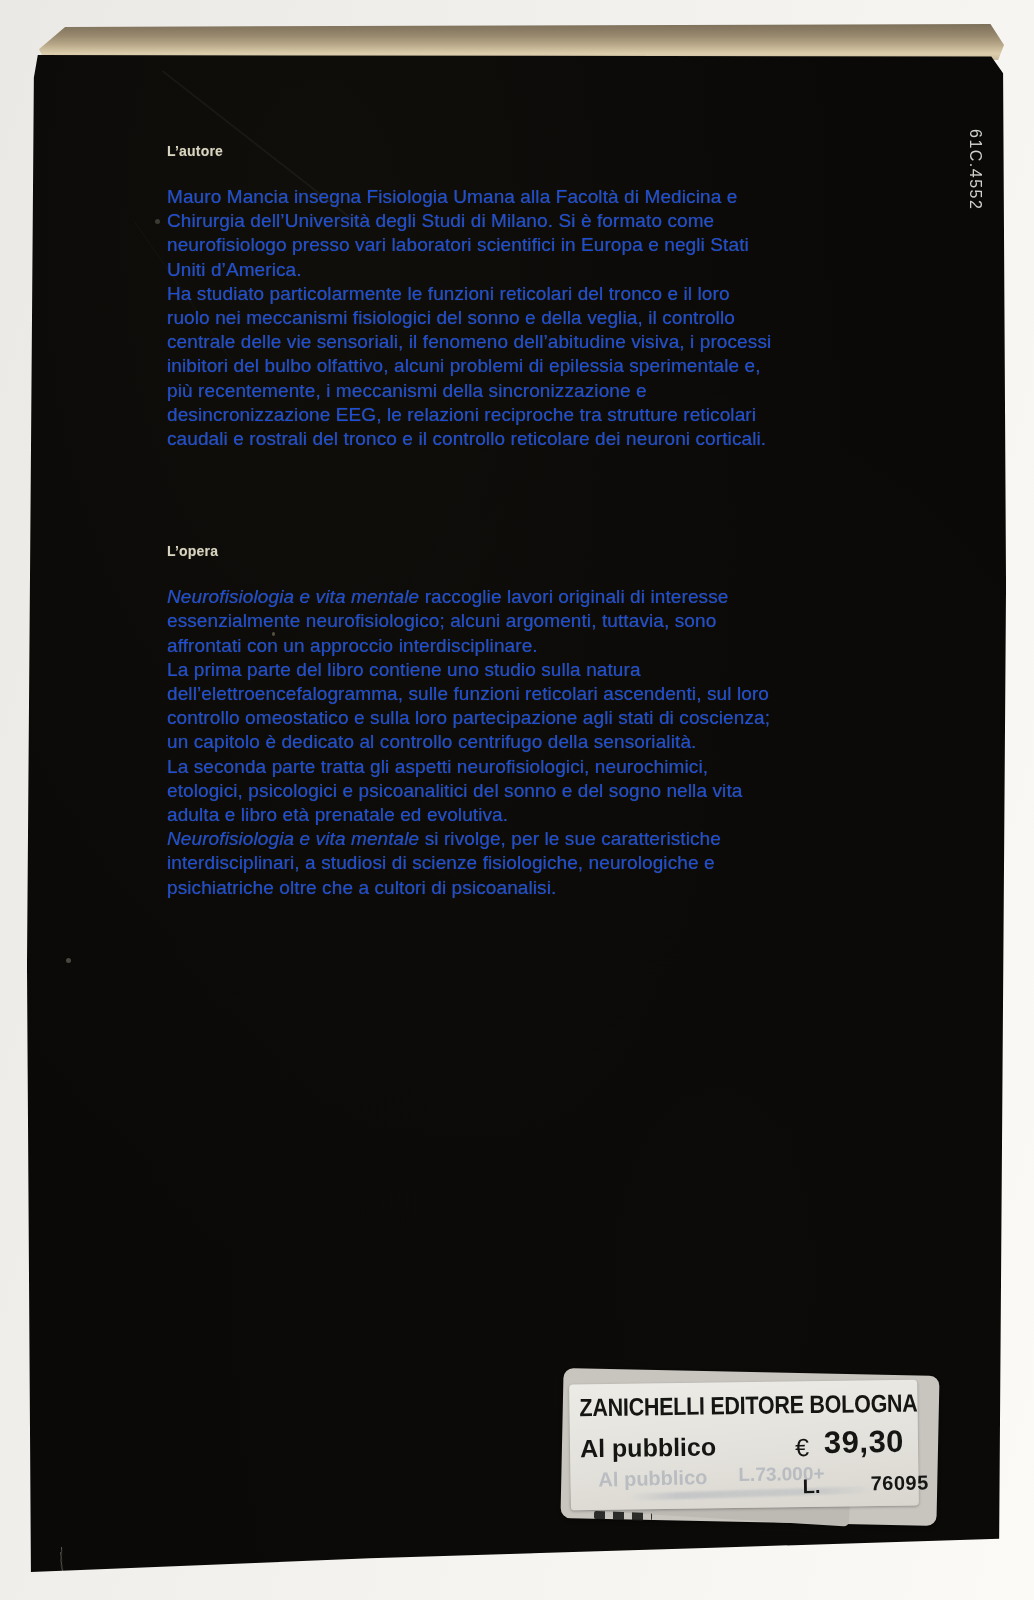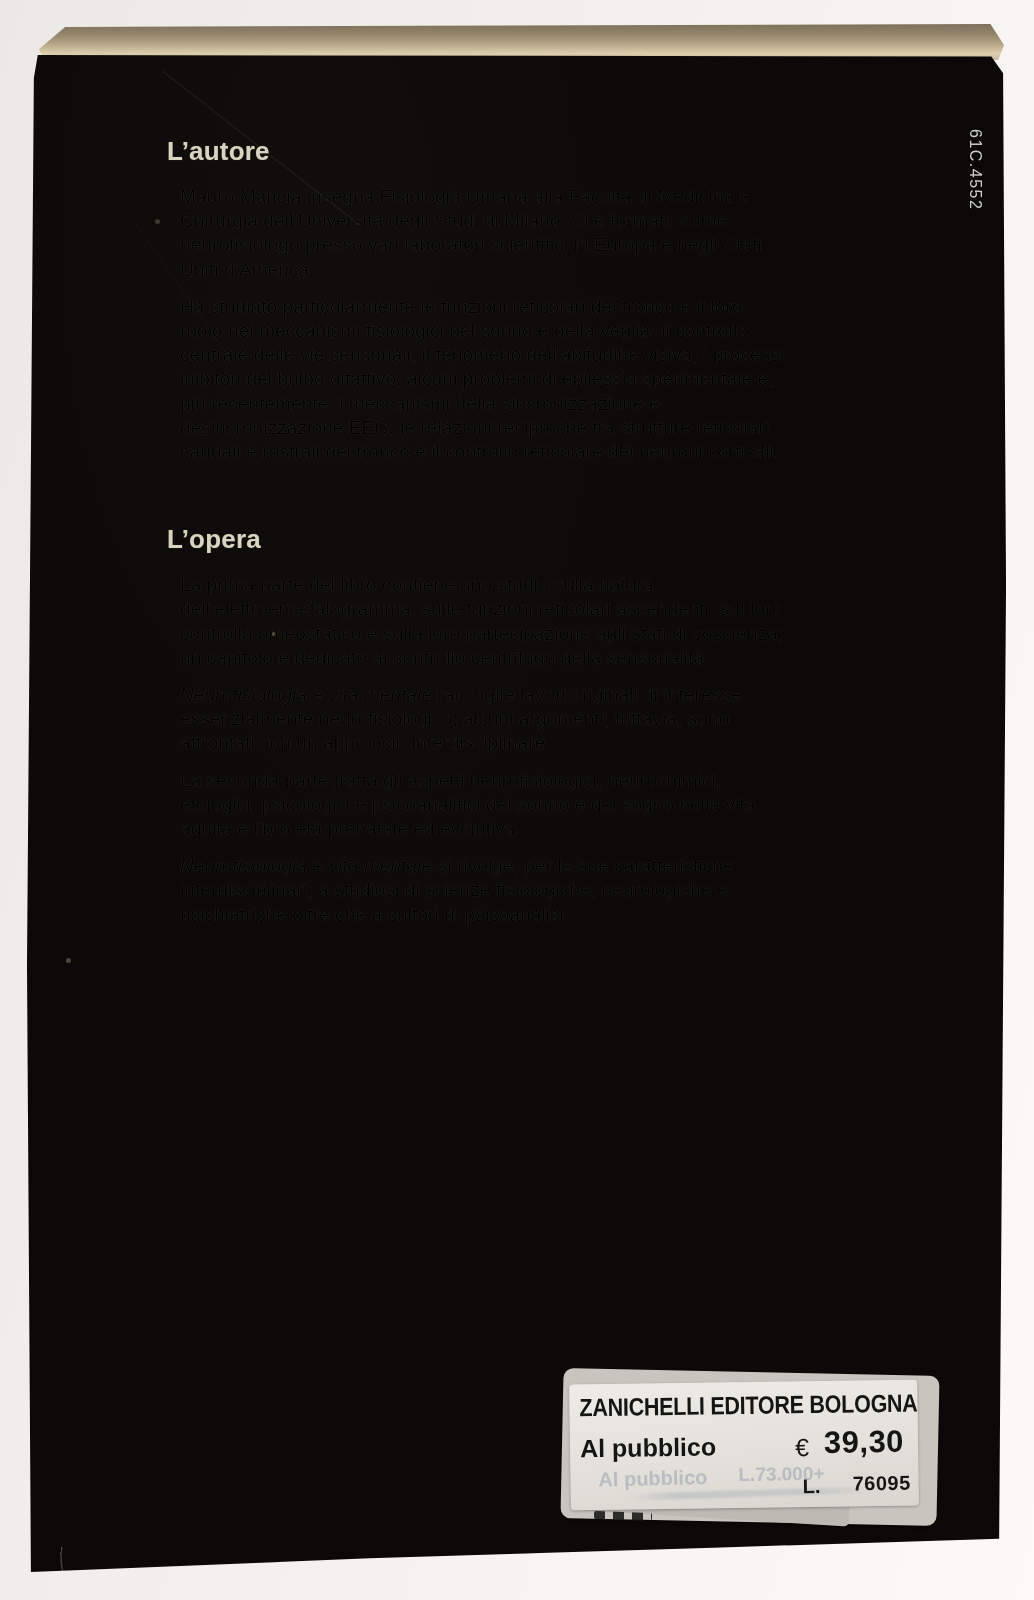--- a/index.html
+++ b/index.html
@@ -45,28 +45,28 @@
   
   .spine-code{
     position:absolute;left:984px;top:129px;
     transform:rotate(90deg);transform-origin:0 0;
     font-size:16px;letter-spacing:1.5px;color:#cfcfcc;white-space:nowrap;
   }
 
   
   .text-area{position:absolute;left:167px;top:140px;width:780px;}
   .text-area h2{
-    font-size:26px;line-height:22px;font-weight:bold;margin:0 0 23px 0;
+    font-size:14px;line-height:22px;font-weight:bold;margin:0 0 23px 0;
     color:#d8d4bf;letter-spacing:.2px;
     text-shadow:0 0 1px rgba(220,214,190,0.35);
   }
-  .text-area h2:not(:first-child){margin-top:64px;}
+  .text-area h2:not(:first-child){margin-top:89px;}
   .text-area p{
-    margin:13px;white-space:pre-line;
-    font-size:19px;line-height:24.2px;color:#000000;letter-spacing:.1px;
+    margin:0;white-space:pre-line;
+    font-size:19px;line-height:24.2px;color:#1d4ed8;letter-spacing:.1px;
     text-shadow:0 0 1px rgba(210,205,180,0.30);
   }
   .text-area em{font-style:italic;}
 
   
   .sticker-wrap{position:absolute;left:558px;top:1366px;width:388px;height:162px;text-decoration:underline;}
   .sticker-under{
     position:absolute;left:4px;top:6px;width:376px;height:150px;
     background:#c8c5bf;transform:rotate(1.2deg);border-radius:10px;
     box-shadow:0 2px 4px rgba(0,0,0,0.35);
@@ -89,21 +89,21 @@
   }
   .pub-line{
     position:absolute;left:10px;top:9px;
     font-weight:bold;font-size:25px;letter-spacing:-0.3px;white-space:nowrap;
     transform:scaleX(0.86);transform-origin:left center;
   }
   .al-pubblico{position:absolute;left:10px;top:50px;font-weight:bold;font-size:25px;}
   .euro-symbol{position:absolute;left:225px;top:52px;font-size:25px;}
   .price-value{position:absolute;right:14px;top:44px;font-weight:bold;font-size:31px;letter-spacing:.5px;}
   .lire-prefix{position:absolute;left:232px;top:94px;font-weight:bold;font-size:20px;}
-  .lire-code{position:absolute;left:282px;top:92px;font-weight:bold;font-size:20px;letter-spacing:.5px;text-align:right;}
+  .lire-code{position:absolute;left:300px;top:92px;font-weight:bold;font-size:20px;letter-spacing:.5px;text-align:right;}
   .ghost{position:absolute;color:rgba(145,155,172,0.50);font-weight:bold;white-space:nowrap;}
   .ghost1{left:28px;top:84px;font-size:20px;transform:rotate(-0.5deg);}
   .ghost2{left:168px;top:82px;font-size:19px;}
   .ghost3{
     position:absolute;left:58px;top:108px;width:244px;height:7px;
     background:linear-gradient(90deg,transparent,rgba(150,160,175,0.35) 20%,rgba(150,160,175,0.28) 80%,transparent);
     filter:blur(1px);transform:rotate(-1deg);
   }
 </style>
 </head>
@@ -131,27 +131,27 @@
 neurofisiologo presso vari laboratori scientifici in Europa e negli Stati
 Uniti d’America.</p>
       <p>Ha studiato particolarmente le funzioni reticolari del tronco e il loro
 ruolo nei meccanismi fisiologici del sonno e della veglia, il controllo
 centrale delle vie sensoriali, il fenomeno dell’abitudine visiva, i processi
 inibitori del bulbo olfattivo, alcuni problemi di epilessia sperimentale e,
 più recentemente, i meccanismi della sincronizzazione e
 desincronizzazione EEG, le relazioni reciproche tra strutture reticolari
 caudali e rostrali del tronco e il controllo reticolare dei neuroni corticali.</p>
       <h2>L’opera</h2>
+      <p><em>Neurofisiologia e vita mentale</em> raccoglie lavori originali di interesse
+essenzialmente neurofisiologico; alcuni argomenti, tuttavia, sono
+affrontati con un approccio interdisciplinare.</p>
       <p>La prima parte del libro contiene uno studio sulla natura
 dell’elettroencefalogramma, sulle funzioni reticolari ascendenti, sul loro
 controllo omeostatico e sulla loro partecipazione agli stati di coscienza;
 un capitolo è dedicato al controllo centrifugo della sensorialità.</p>
-      <p><em>Neurofisiologia e vita mentale</em> raccoglie lavori originali di interesse
-essenzialmente neurofisiologico; alcuni argomenti, tuttavia, sono
-affrontati con un approccio interdisciplinare.</p>
       <p>La seconda parte tratta gli aspetti neurofisiologici, neurochimici,
 etologici, psicologici e psicoanalitici del sonno e del sogno nella vita
 adulta e libro età prenatale ed evolutiva.</p>
       <p><em>Neurofisiologia e vita mentale</em> si rivolge, per le sue caratteristiche
 interdisciplinari, a studiosi di scienze fisiologiche, neurologiche e
 psichiatriche oltre che a cultori di psicoanalisi.</p>
     </div>
 
   <div class="sticker-wrap">
     <div class="sticker-under"></div>

